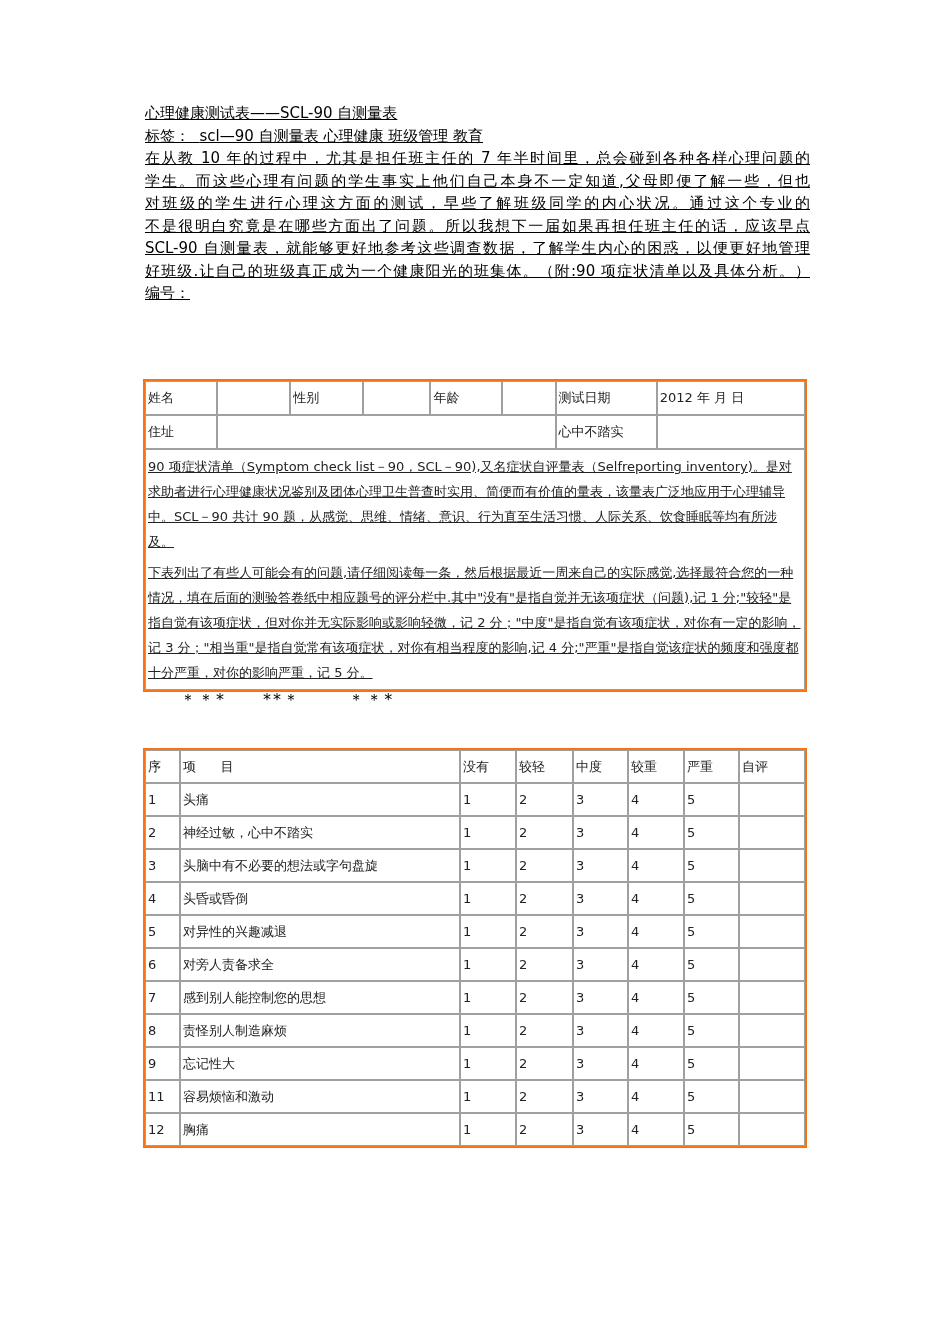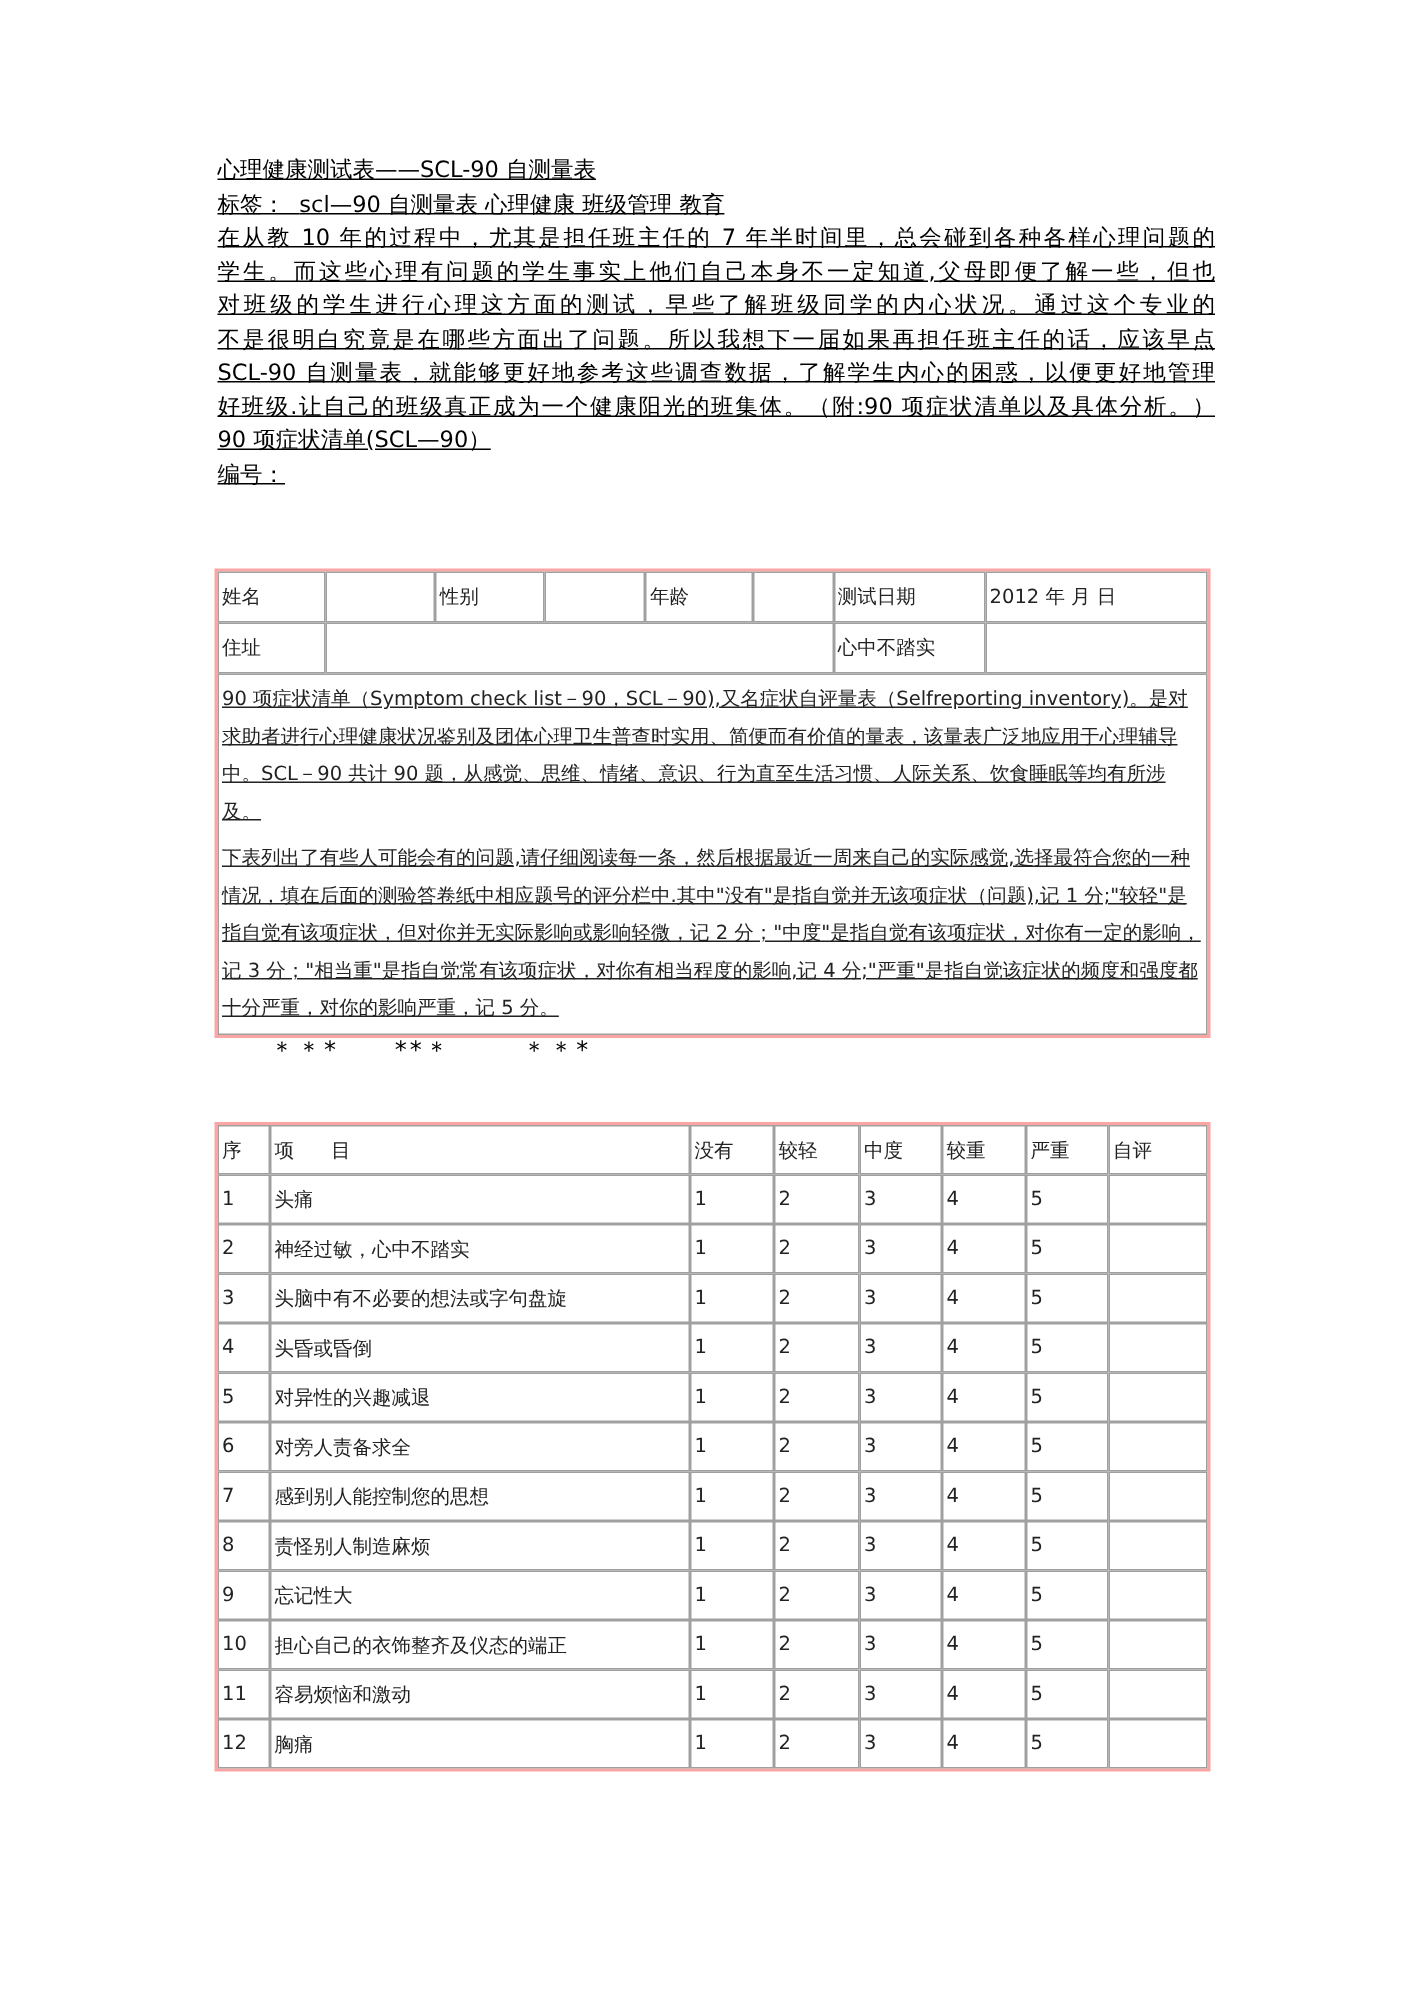--- a/index.html
+++ b/index.html
@@ -3,21 +3,21 @@
 <meta charset="utf-8">
 <style>
   html, body { margin:0; padding:0; background:#ffffff; }
   body { width:950px; height:1344px; position:relative; overflow:hidden;
          font-family:"DejaVu Sans", "Liberation Sans", sans-serif; color:#000; }
   .intro { position:absolute; left:145px; top:102px; width:665px;
            font-size:15px; line-height:22.5px; }
   .intro p { margin:0;text-decoration:underline; }
   .intro .just { text-align:justify; text-align-last:justify; }
   table.grid { border-collapse:separate; border-spacing:0; position:absolute;
-               border:2px solid #fca5a5; }
+               border:2px solid #f97316; }
   table.grid td { border:1.5px solid #a0a0a0; font-size:13px; padding:0 2px;
                   vertical-align:middle; color:#222; }
   #info { left:143px; top:379px; width:664px; }
   #info tr.r { height:34px; }
   #info td.desc { font-size:13px; line-height:25px; padding:4px 2px 4px 2px; vertical-align:top; }
   #info td.desc p { margin:0;text-decoration:underline; }
   #info td.desc p + p { margin-top:6px; }
   .stars { position:absolute; top:690px; left:180px; font-size:16px; letter-spacing:2px; }
   .stars span { display:inline-block; }
   #items { left:143px; top:748px; width:664px; }
@@ -30,21 +30,20 @@
 
 <div class="intro">
   <p>心理健康测试表——SCL-90 自测量表</p>
   <p><span>标签：</span>&nbsp;&nbsp;<span>scl—90 自测量表  心理健康  班级管理  教育</span></p>
   <p class="just">在从教 10 年的过程中，尤其是担任班主任的 7 年半时间里，总会碰到各种各样心理问题的</p>
   <p class="just">学生。而这些心理有问题的学生事实上他们自己本身不一定知道,父母即便了解一些，但也</p>
   <p class="just">对班级的学生进行心理这方面的测试，早些了解班级同学的内心状况。通过这个专业的</p>
   <p class="just">不是很明白究竟是在哪些方面出了问题。所以我想下一届如果再担任班主任的话，应该早点</p>
   <p class="just">SCL-90 自测量表，就能够更好地参考这些调查数据，了解学生内心的困惑，以便更好地管理</p>
   <p class="just">好班级.让自己的班级真正成为一个健康阳光的班集体。（附:90 项症状清单以及具体分析。）</p>
-  <p>90 项症状清单(SCL—90）</p>
   <p>编号：</p>
 </div>
 
 <table id="info" class="grid">
   <colgroup>
     <col style="width:72px">
       <col style="width:73px">
       <col style="width:73px">
       <col style="width:67px">
     <col style="width:71px">
@@ -190,30 +189,20 @@
     <td class="num">9</td>
     <td>忘记性大</td>
     <td class="num">1</td>
     <td class="num">2</td>
     <td class="num">3</td>
     <td class="num">4</td>
     <td class="num">5</td>
     <td></td>
   </tr>
   <tr>
-    <td class="num">10</td>
-    <td>担心自己的衣饰整齐及仪态的端正</td>
-    <td class="num">1</td>
-    <td class="num">2</td>
-    <td class="num">3</td>
-    <td class="num">4</td>
-    <td class="num">5</td>
-    <td></td>
-  </tr>
-  <tr>
     <td class="num">11</td>
     <td>容易烦恼和激动</td>
     <td class="num">1</td>
     <td class="num">2</td>
     <td class="num">3</td>
     <td class="num">4</td>
     <td class="num">5</td>
     <td></td>
   </tr>
   <tr>

